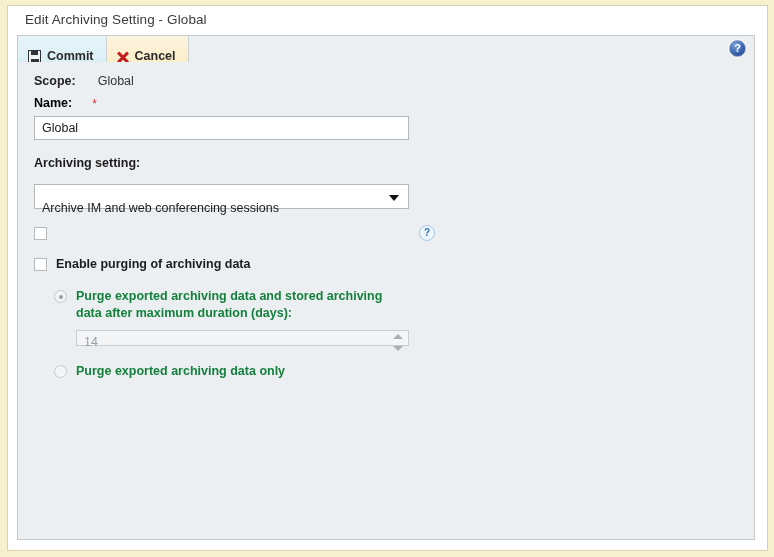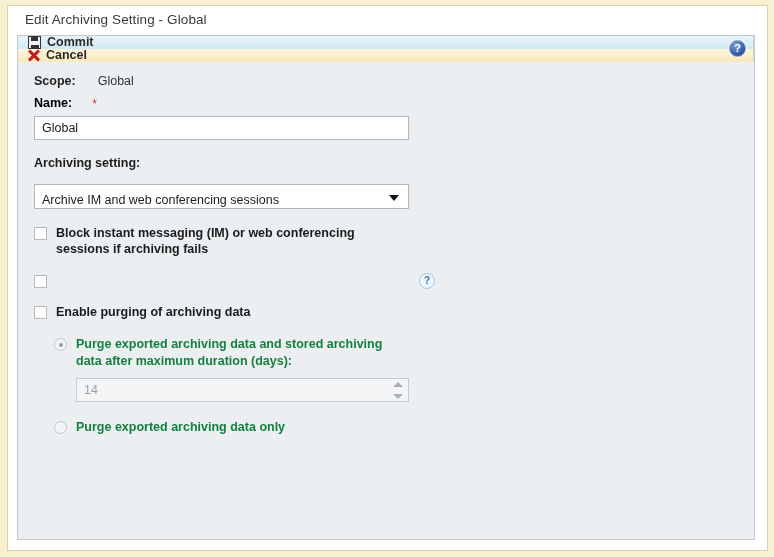--- a/index.html
+++ b/index.html
@@ -58,21 +58,20 @@
     left: 9px;
     top: 29px;
     width: 738px;
     height: 43px;
     background: #eceff1;
     border: 1px solid #c6c9cc;
     border-bottom: 1px solid #b9bdc1;
     box-sizing: border-box;
     display: flex;
     align-items: stretch;
-    flex-direction: column;
   }
   .tb-btn {
     display: flex;
     align-items: center;
     gap: 6px;
     padding: 0 12px 0 10px;
     box-sizing: border-box;
     font-size: 12.5px;
     font-weight: bold;
     color: #2b2b2b;
@@ -209,21 +208,21 @@
     position: relative;
     width: 375px;
     height: 25px;
     box-sizing: border-box;
     border: 1px solid #b3b7ba;
     background: #ffffff;
     cursor: pointer;
   }
   #archiving-setting-value {
     position: absolute;
-    left: 7px; top: 8px;
+    left: 7px; top: 16px;
     font-size: 12.5px;
     color: #1c1c1c;
     white-space: nowrap;
   }
   #select-chevron-icon {
     position: absolute;
     right: 9px; top: 10px;
     width: 0; height: 0;
     border-left: 5.5px solid transparent;
     border-right: 5.5px solid transparent;
@@ -306,21 +305,21 @@
     font-size: 12.5px;
     font-weight: bold;
     color: #15803d;
     line-height: 17px;
     max-width: 330px;
   }
 
   #purge-duration-spinner {
     position: relative;
     width: 333px;
-    height: 24px;
+    height: 16px;
     box-sizing: border-box;
     border: 1px solid #c9cdd0;
     background: #f4f5f6;
     margin: 8px 0 0 22px;
   }
   #purge-duration-value {
     position: absolute;
     left: 7px; top: 4px;
     font-size: 12.5px;
     color: #9ba0a5;
@@ -395,24 +394,20 @@
 
       <input id="name-input" type="text" value="Global" style="">
 
       <div id="archiving-setting-label">Archiving setting:</div>
 
       <div id="archiving-setting-select">
         <span id="archiving-setting-value">Archive IM and web conferencing sessions</span>
         <span id="select-chevron-icon"></span>
       </div>
 
-      <div class="cb-row">
-        <span class="checkbox"></span>
-        <span class="cb-label">Block instant messaging (IM) or web conferencing sessions if archiving fails</span>
-      </div>
 
       <div class="cb-row">
         <span class="checkbox"></span>
         <span id="exchange-help-icon">?</span>
       </div>
 
       <div class="cb-row">
         <span class="checkbox"></span>
         <span class="cb-label">Enable purging of archiving data</span>
       </div>

